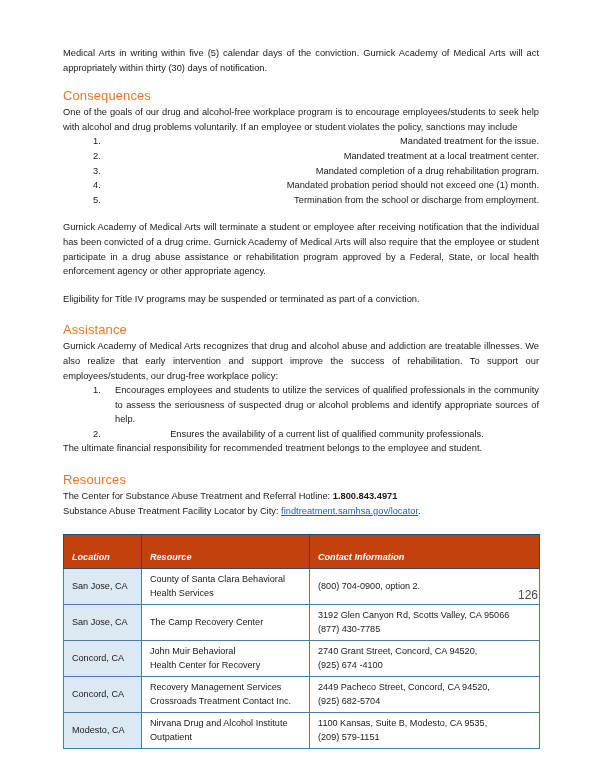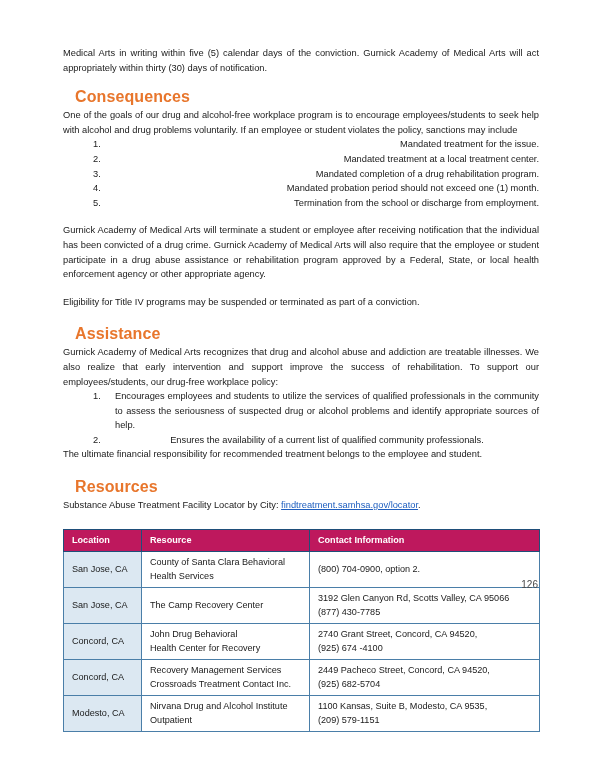--- a/index.html
+++ b/index.html
@@ -27,24 +27,24 @@
     font-size: 9.3px;
     line-height: 14.6px;
     text-align: justify;
     margin: 0 0 0 0;
     color: #1a1a1a;
   }
   .para.nojust { text-align: left; }
   .gap-md { height: 13px; }
   .gap-lg { height: 16px; }
   h2.heading {
-    font-size: 16px;
-    font-weight: bold;
+    font-size: 13px;
+    font-weight: normal;
     color: #E8762C;
-    margin: 0 0 2px 12px;
+    margin: 0 0 2px 0;
     letter-spacing: 0.1px;
   }
   ol.numlist {
     margin: 0;
     padding: 0 0 0 0;
     list-style: none;
     counter-reset: li;
   }
   ol.numlist > li {
     counter-increment: li;
@@ -72,45 +72,46 @@
     color: #1a1a1a;
     margin: 0 0 3px 0;
   }
   table.restable {
     border-collapse: collapse;
     width: 476px;
     table-layout: fixed;
     font-size: 9.1px;
   }
   table.restable th {
-    background: #be185d;
+    background: #c2410c;
     color: #ffffff;
     font-weight: bold;
     text-align: left;
-    padding: 4px 6px 4px 8px;
+    padding: 16px 6px 4px 8px;
     border: 1px solid #1F4E79;
     font-size: 9.1px;
     line-height: 13px;
+    font-style: italic;
   }
   table.restable td {
     border: 1px solid #4A7EA8;
     padding: 3px 6px 4px 8px;
     vertical-align: middle;
     line-height: 14px;
     color: #1a1a1a;
   }
   table.restable td.loc {
     background: #DCE8F2;
   }
   .cellline { display: block; }
   .pagenum {
     position: absolute;
     right: 62px;
-    bottom: 36px;
-    font-size: 10px;
+    bottom: 24px;
+    font-size: 12px;
     color: #4a4a4a;
   }
 </style>
 </head>
 <body>
 
 <div class="page">
 
   <p class="para">Medical Arts in writing within five (5) calendar days of the conviction. Gurnick Academy of Medical Arts will act appropriately within thirty (30) days of notification.</p>
 
@@ -144,20 +145,21 @@
     <li>Encourages employees and students to utilize the services of qualified professionals in the community to assess the seriousness of suspected drug or alcohol problems and identify appropriate sources of help.</li>
     <li class="tightitem" style="text-align:center">Ensures the availability of a current list of qualified community professionals.</li>
   </ol>
 
   <p class="para nojust">The ultimate financial responsibility for recommended treatment belongs to the employee and student.</p>
 
   <div class="gap-lg"></div>
 
   <h2 class="heading">Resources</h2>
 
+  <p class="para nojust"><span>The Center for Substance Abuse Treatment and Referral Hotline: </span><span class="bold">1.800.843.4971</span></p>
 
 
   <p class="para nojust"><span>Substance Abuse Treatment Facility Locator by City: </span><a class="link" href="#">findtreatment.samhsa.gov/locator</a><span>.</span></p>
 
   <div class="gap-lg"></div>
 
 
   <table class="restable">
     <colgroup>
       <col style="width:78px">
@@ -188,21 +190,21 @@
           <span class="cellline">The Camp Recovery Center</span>
         </td>
         <td>
           <span class="cellline">3192 Glen Canyon Rd, Scotts Valley, CA 95066</span>
           <span class="cellline">(877) 430-7785</span>
         </td>
       </tr>
       <tr>
         <td class="loc">Concord, CA</td>
         <td>
-          <span class="cellline">John Drug Behavioral</span>
+          <span class="cellline">John Muir Behavioral</span>
           <span class="cellline">Health Center for Recovery</span>
         </td>
         <td>
           <span class="cellline">2740 Grant Street, Concord, CA 94520,</span>
           <span class="cellline">(925) 674 -4100</span>
         </td>
       </tr>
       <tr>
         <td class="loc">Concord, CA</td>
         <td>

